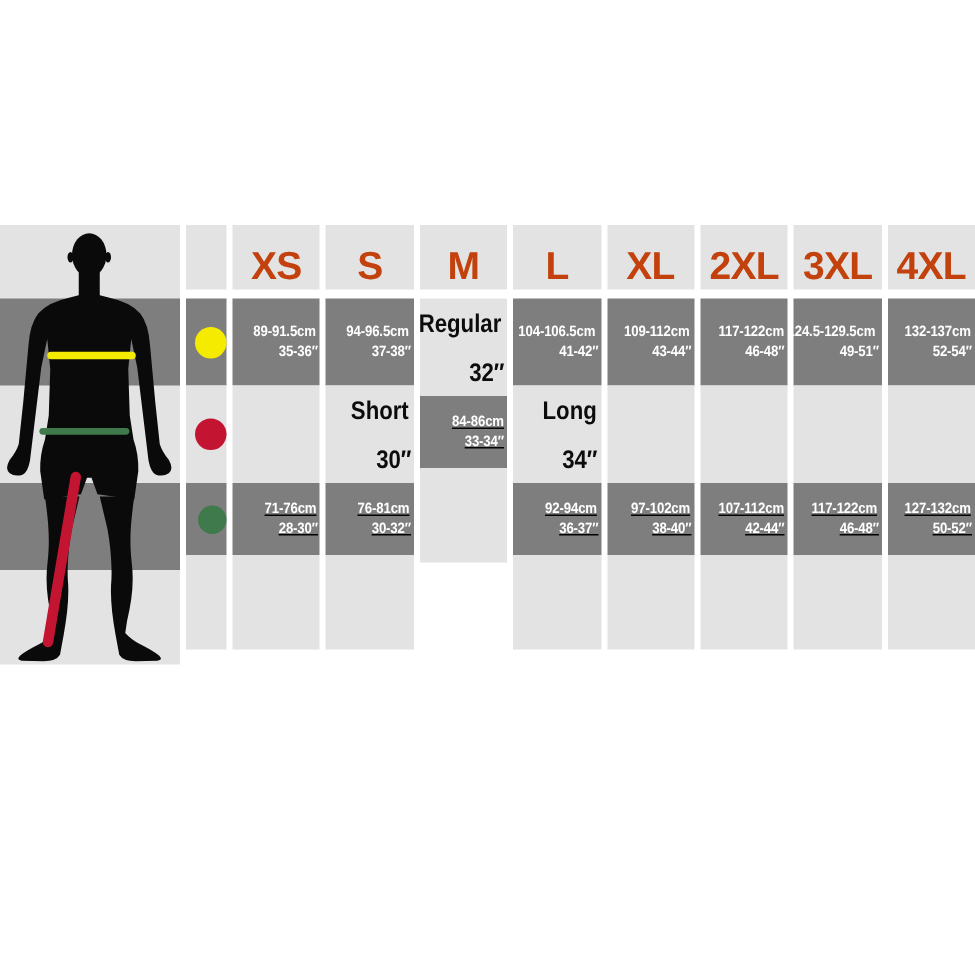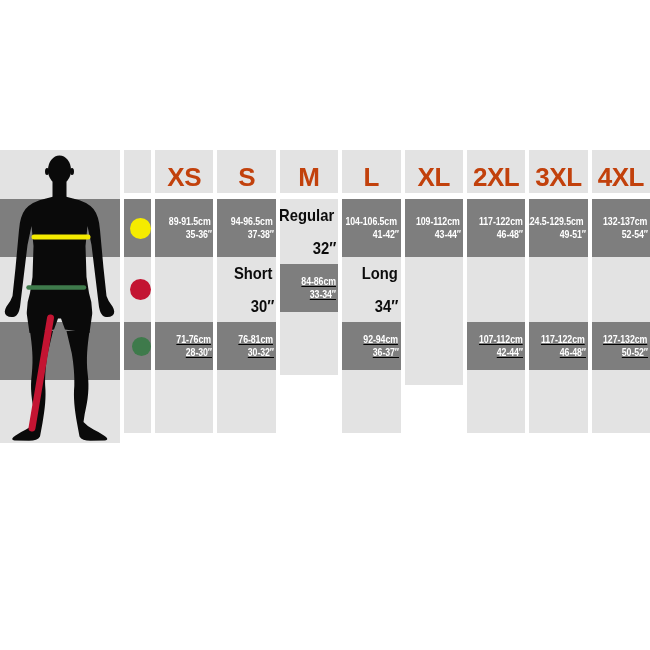--- a/index.html
+++ b/index.html
@@ -150,20 +150,24 @@
       <div class="hdr">XL</div>
       <div class="hgap"></div>
       <div class="cell r1">
         <span class="meas">109-112cm</span>
         <span class="meas">43-44″</span>
       </div>
       <div class="cell r2">
         <span class="fit"></span>
         <span class="fit"></span>
       </div>
+      <div class="cell r3">
+        <span class="meas">97-102cm</span>
+        <span class="meas">38-40″</span>
+      </div>
       <div class="cell r4"></div>
     </div>
 
     <div class="size-col">
       <div class="hdr">2XL</div>
       <div class="hgap"></div>
       <div class="cell r1">
         <span class="meas">117-122cm</span>
         <span class="meas">46-48″</span>
       </div>

